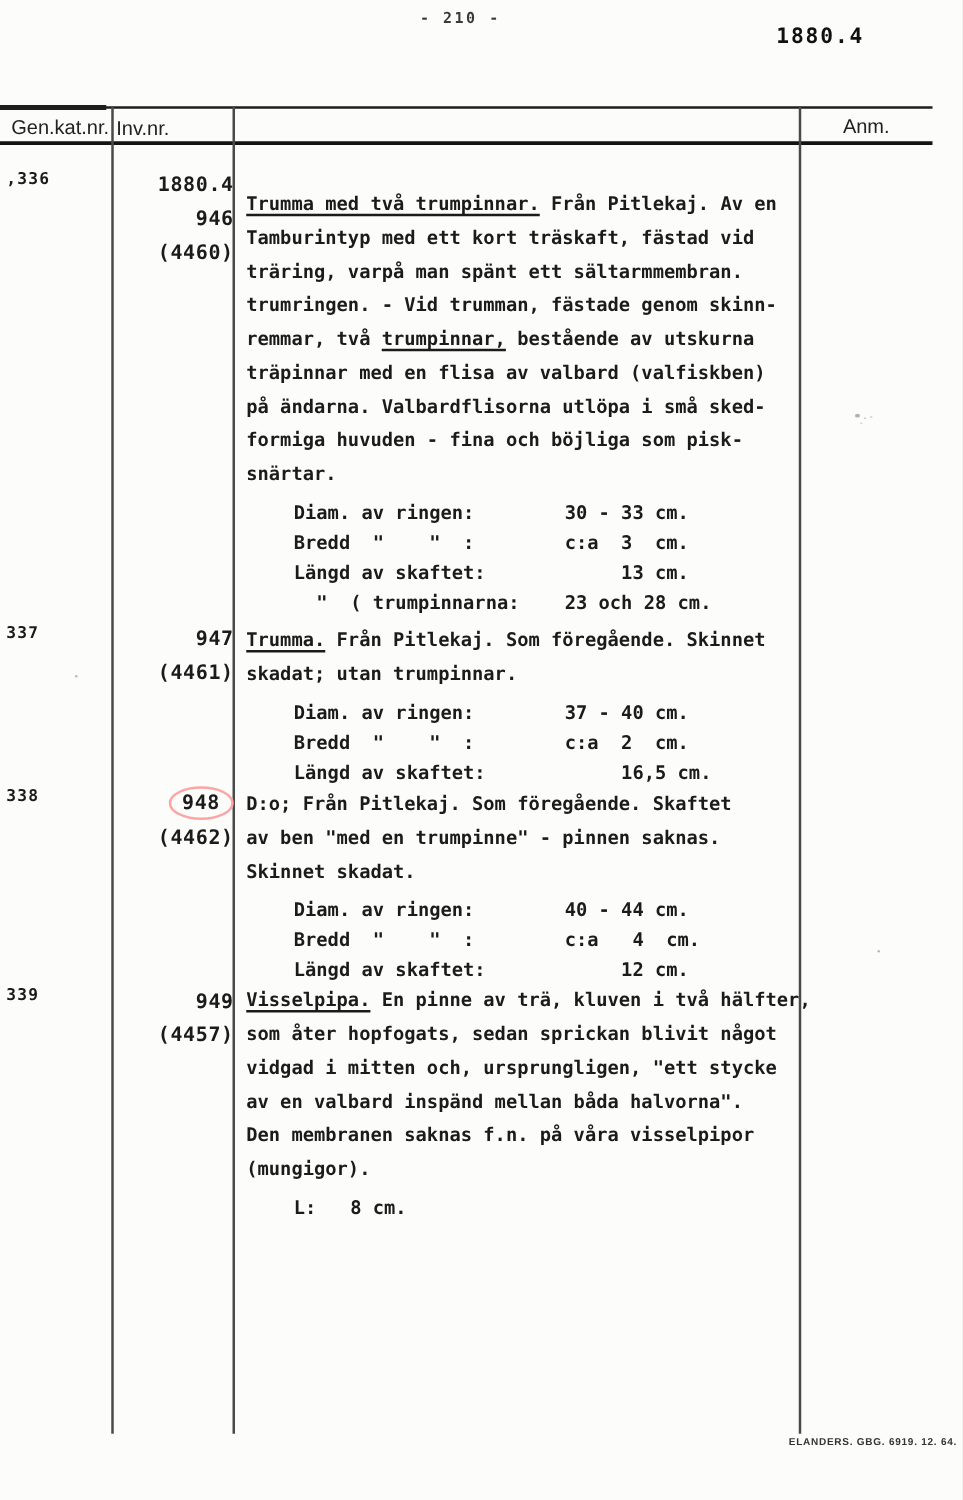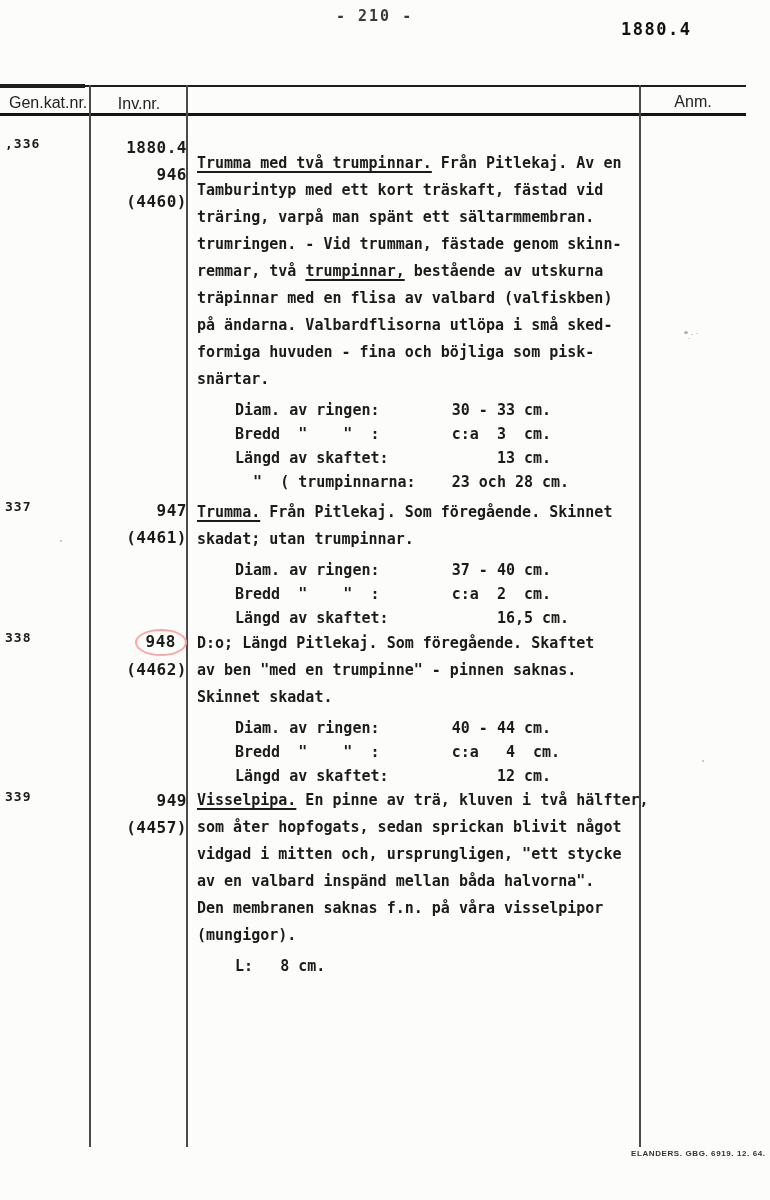--- a/index.html
+++ b/index.html
@@ -3,21 +3,21 @@
 <meta charset="utf-8">
 <style>
   html,body{margin:0;padding:0;background:#e8e8e6;}
   .page{
     position:relative;width:770px;height:1200px;margin:0 auto;
     background:#fcfcfa;overflow:hidden;color:#1b1b1b;
     font-family:"DejaVu Sans Mono","Liberation Mono",monospace;
   }
   
   .page-number{
-    position:absolute;left:336px;top:7px;font-size:15px;letter-spacing:2px;
+    position:absolute;left:336px;top:7px;font-size:12px;letter-spacing:2px;
     color:#3a3a3a;font-weight:bold;
   }
   .accession{
     position:absolute;left:621px;top:19px;font-size:17px;font-weight:bold;
     letter-spacing:1.5px;color:#111;
   }
   .rule-h{position:absolute;background:#1e1e1e;}
   .rule-v{position:absolute;width:2px;background:#4a4a4a;}
   .colhead{
     position:absolute;font-family:"Liberation Sans",sans-serif;
@@ -67,21 +67,21 @@
   <div class="accession">1880.4</div>
 
   <div class="rule-h" style="left:0;top:84px;width:85px;height:4px;"></div>
   <div class="rule-h" style="left:0;top:85px;width:746px;height:2px;"></div>
   <div class="rule-h" style="left:0;top:113px;width:746px;height:3px;background:#141414;"></div>
   <div class="rule-v" style="left:89px;top:85px;height:1062px;"></div>
   <div class="rule-v" style="left:186px;top:85px;height:1062px;"></div>
   <div class="rule-v" style="left:639px;top:85px;height:1062px;"></div>
 
   <div class="colhead" style="left:9px;top:94px;">Gen.kat.nr.</div>
-  <div class="colhead" style="left:93px;top:95px;width:92px;text-align:center;">Inv.nr.</div>
+  <div class="colhead" style="left:93px;top:95px;width:92px;text-align:left;">Inv.nr.</div>
   <div class="colhead" style="left:639px;top:93px;width:108px;text-align:center;">Anm.</div>
 
   <div id="entries">
       <div class="entry" style="top: 134px;">
         <div class="gen">,336</div>
         <div class="inv">
           <div>1880.4</div>
           <div>946</div>
           <div>(4460)</div>
         </div>
@@ -119,21 +119,21 @@
           </div>
         </div>
       </div>
       <div class="entry" style="top: 628px;">
         <div class="gen">338</div>
         <div class="inv">
           <div><span class="circ">948</span></div>
           <div>(4462)</div>
         </div>
         <div class="txt" style="top: 2px;">
-          <div class="line"><span>D:o; Längd Pitlekaj. Som föregående. Skaftet</span></div>
+          <div class="line"><span>D:o; Från Pitlekaj. Som föregående. Skaftet</span></div>
           <div class="line"><span>av ben "med en trumpinne" - pinnen saknas.</span></div>
           <div class="line"><span>Skinnet skadat.</span></div>
           <div class="meas">
             <div>Diam. av ringen:        40 - 44 cm.</div>
             <div>Bredd  "    "  :        c:a   4  cm.</div>
             <div>Längd av skaftet:            12 cm.</div>
           </div>
         </div>
       </div>
       <div class="entry" style="top: 787px;">

